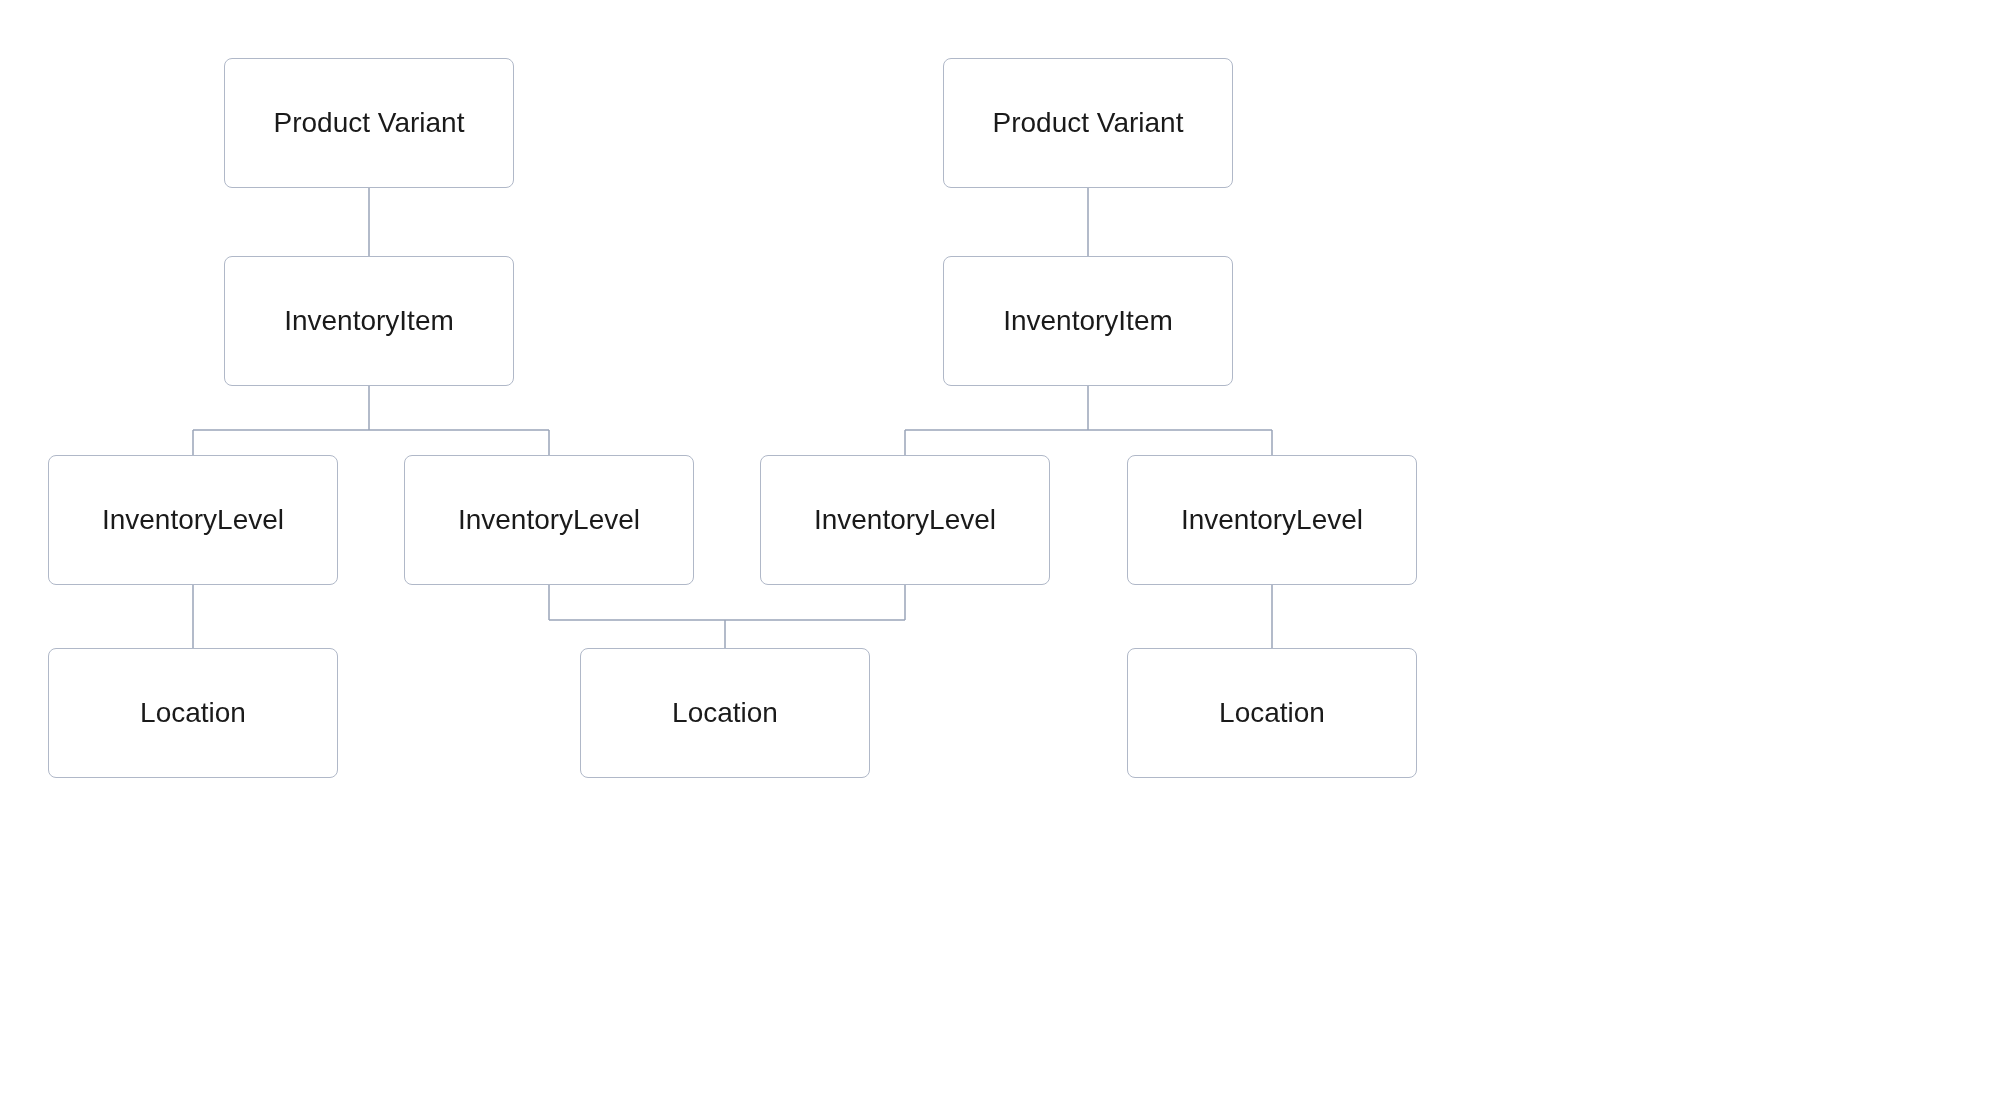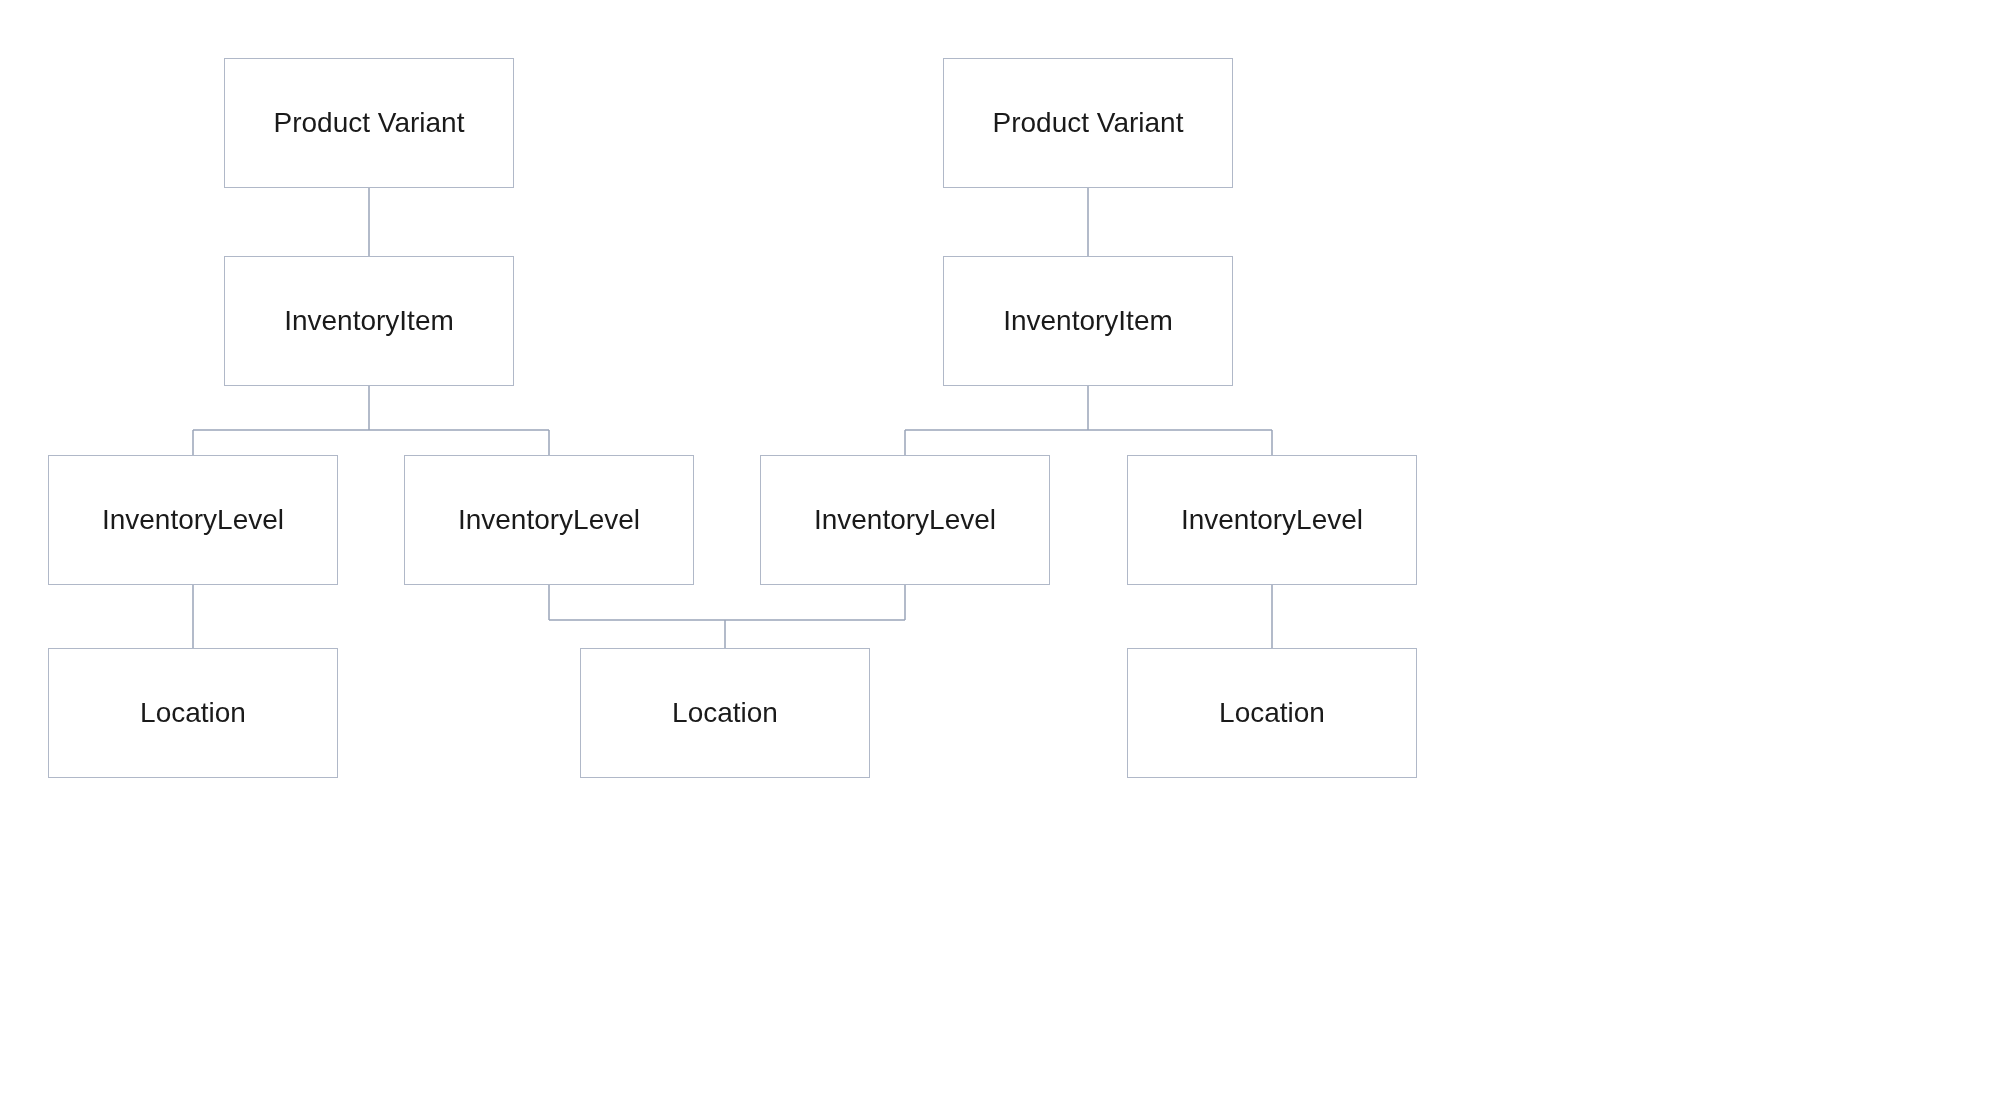--- a/index.html
+++ b/index.html
@@ -29,21 +29,21 @@
       width: 1999px;
       height: 1116px;
       position: absolute;
       top: 0;
       left: 0;
     }
 
     .node-box {
       position: absolute;
       border: 1.5px solid #b0b8c8;
-      border-radius: 0;
+      border-radius: 8px;
       background: #ffffff;
       display: flex;
       align-items: center;
       justify-content: center;
     }
 
     .node-label {
       font-size: 28px;
       font-weight: 400;
       color: #1a1a1a;

